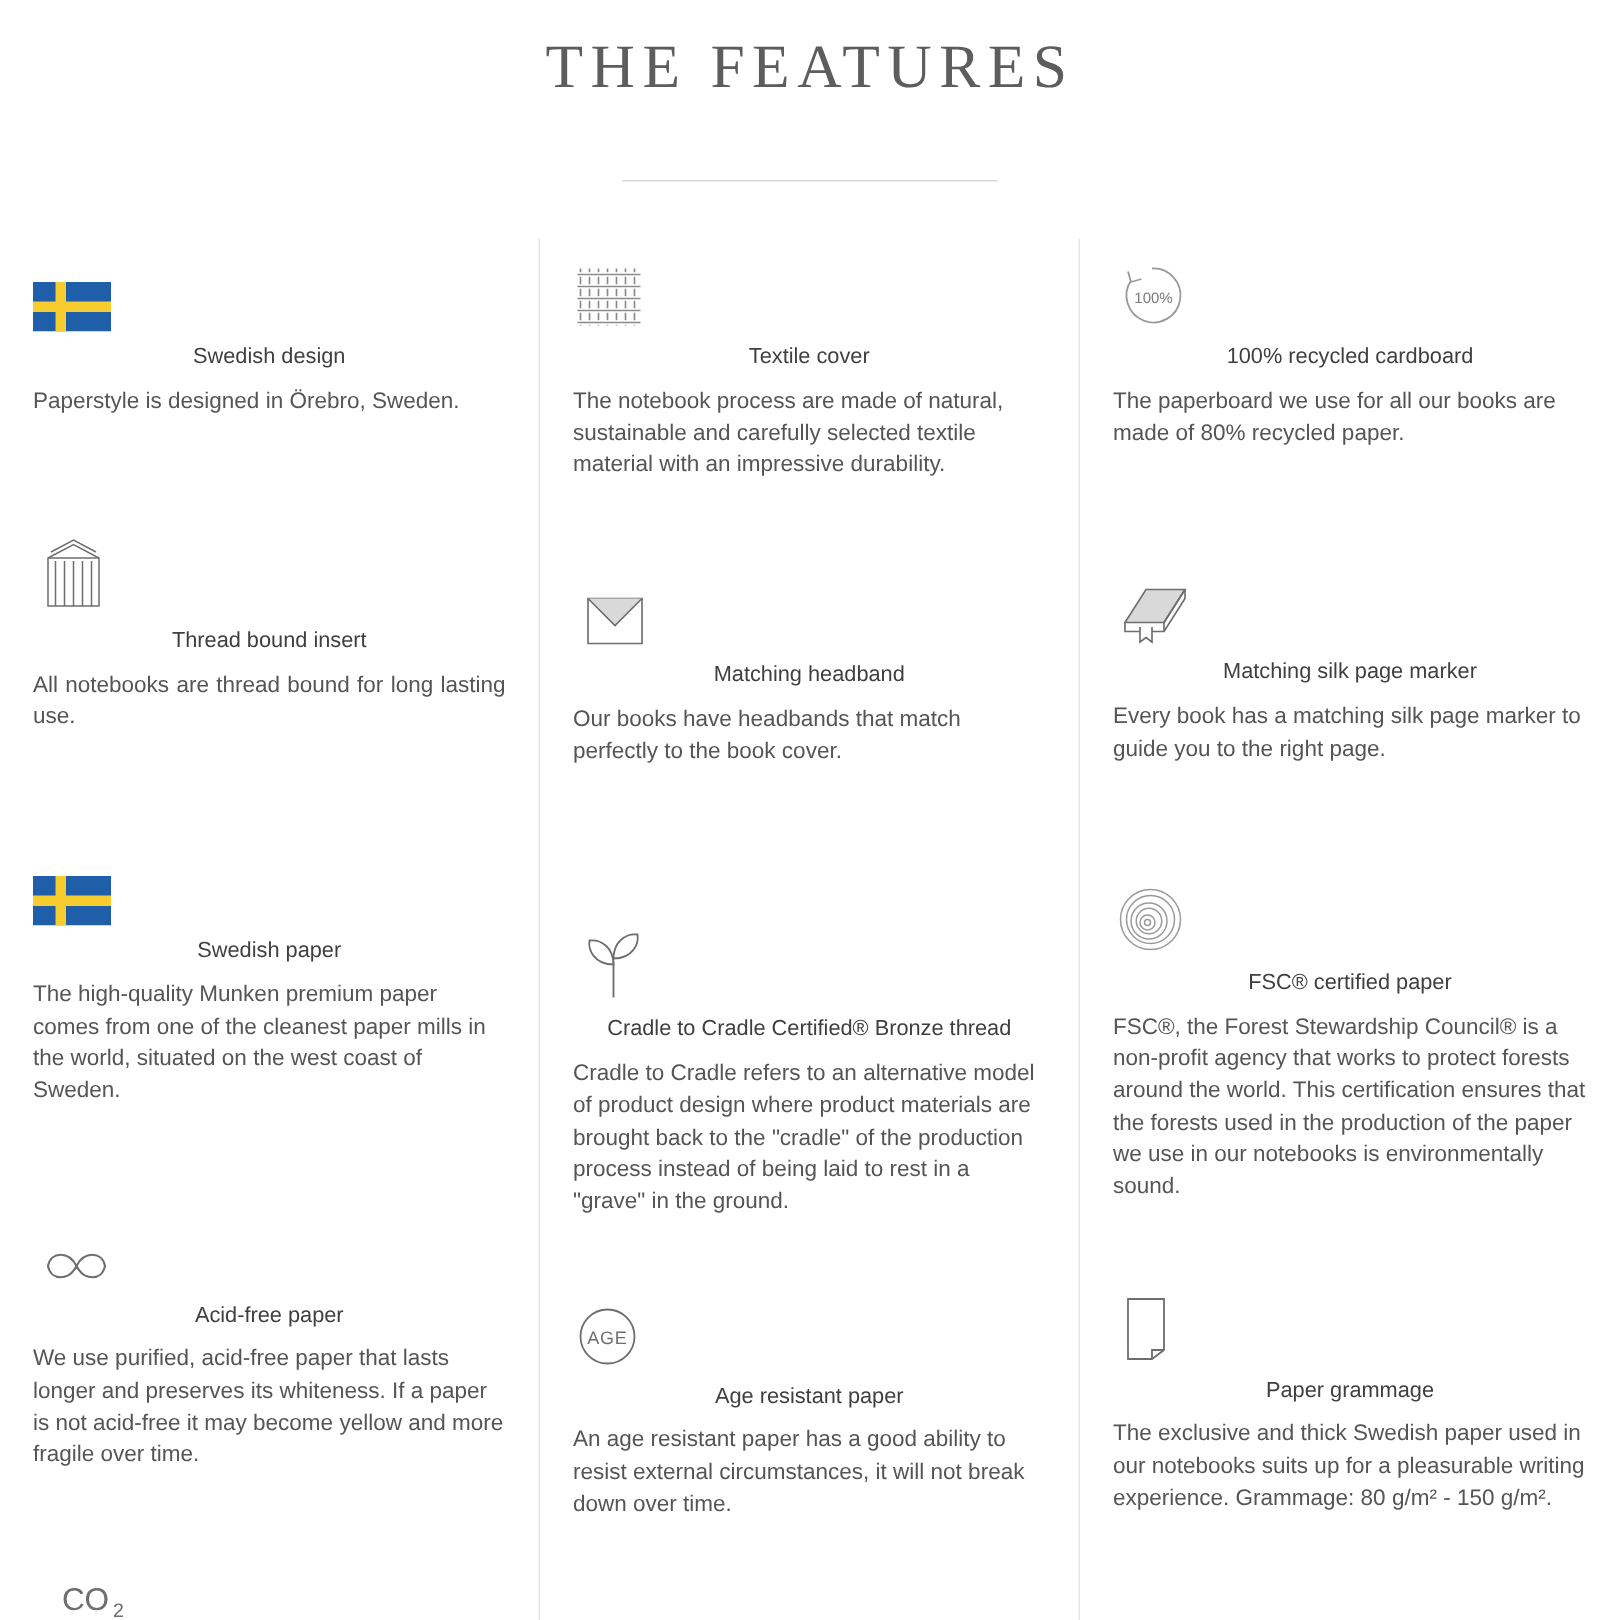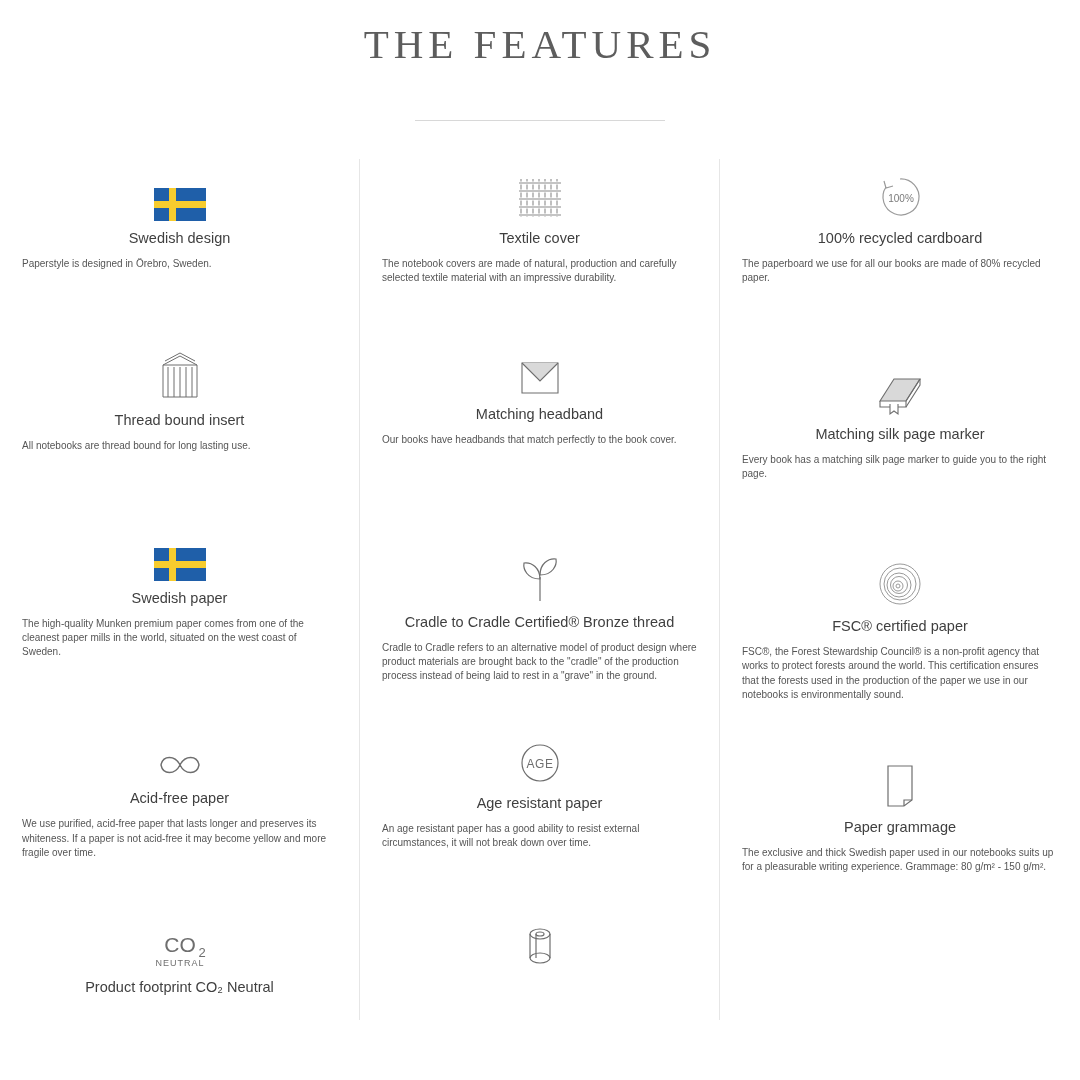--- a/index.html
+++ b/index.html
@@ -49,33 +49,33 @@
   .col-1 { border-right: 1px solid #e6e6e6; }
   .col-2 { border-right: 1px solid #e6e6e6; }
   .feature {
     margin-bottom: 6px;
     padding-bottom: 8px;
   }
   .icon-wrap {
     height: 62px;
     display: flex;
     align-items: flex-end;
-    justify-content: center;
+    justify-content: flex-start;
     margin-bottom: 8px;
   }
   .feat-title {
     text-align: center;
     font-size: 14.5px;
     font-weight: normal;
     color: #3f3f3f;
     margin-bottom: 9px;
     line-height: 1.3;
   }
   .feat-body {
-    font-size: 10px;
+    font-size: 15px;
     line-height: 1.42;
     color: #555555;
     text-align: justify;
   }
   .feat-body.left { text-align: left; }
 </style>
 </head>
 <body>
 
 <div class="page">
@@ -180,21 +180,21 @@
             <g stroke="#8a8a8a" stroke-width="1.1" fill="none">
               <line x1="3" y1="8" x2="45" y2="8"></line>
               <line x1="3" y1="16" x2="45" y2="16"></line>
               <line x1="3" y1="24" x2="45" y2="24"></line>
               <line x1="3" y1="32" x2="45" y2="32"></line>
               <line x1="3" y1="40" x2="45" y2="40"></line>
             </g>
           </svg>
         </div>
         <div class="feat-title">Textile cover</div>
-        <div class="feat-body left">The notebook covers are made of natural, production and carefully selected textile material with an impressive durability.</div>
+        <div class="feat-body left">The notebook process are made of natural, sustainable and carefully selected textile material with an impressive durability.</div>
       </div>
 
       <div class="feature" style="margin-top:42px;">
         <div class="icon-wrap">
           <svg width="56" height="44" viewBox="0 0 56 44">
             <g stroke="#6e6e6e" stroke-width="1.1" fill="none">
               <path d="M10 40 L10 10 L46 10 L46 40 Z"></path>
               <path d="M10 10 L28 28 L46 10" fill="#d9d9d9" stroke="none"></path>
               <path d="M10 10 L28 28 L46 10"></path>
             </g>

